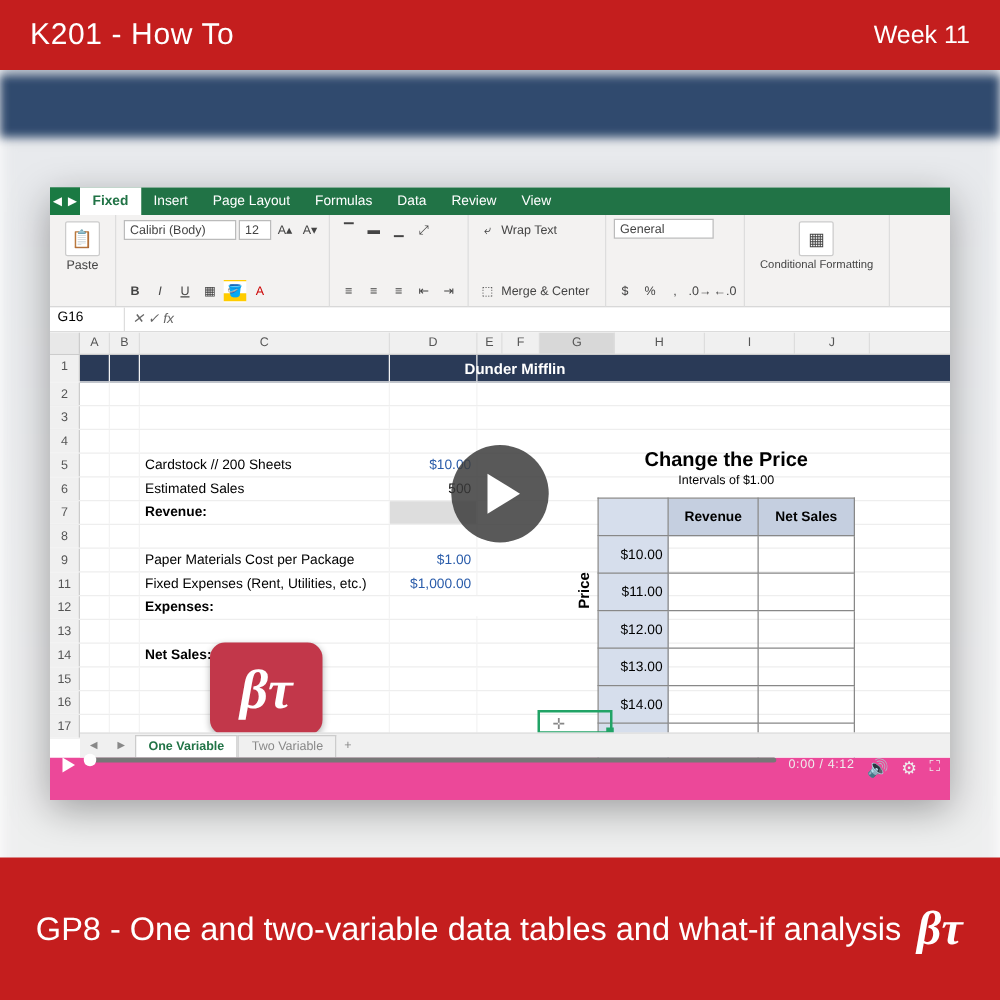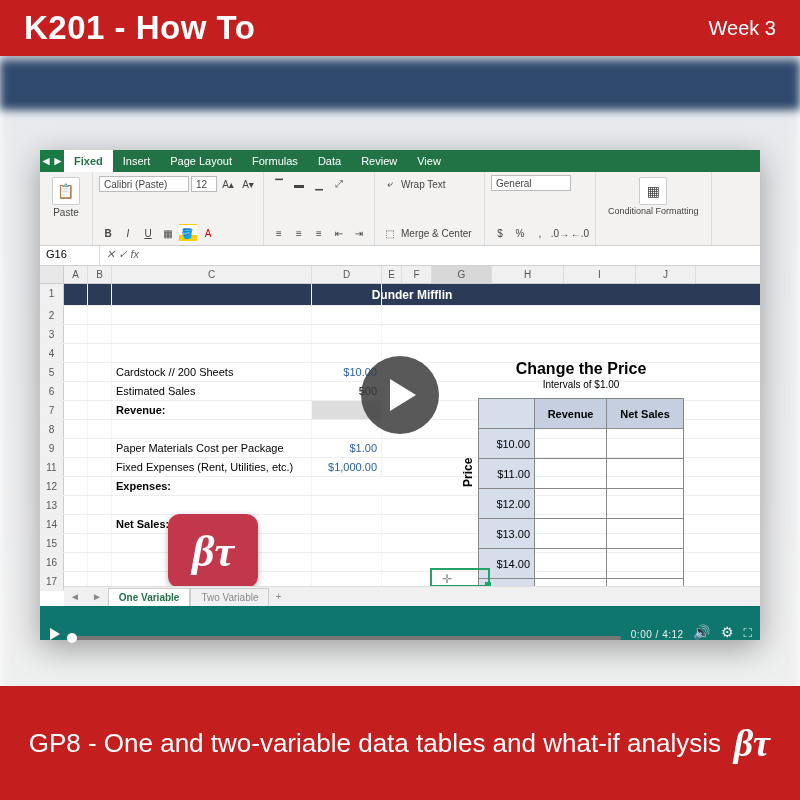--- a/index.html
+++ b/index.html
@@ -1,20 +1,20 @@
 <!DOCTYPE html>
 <html><head>
 <meta charset="utf-8">
 <style>
   * { box-sizing: border-box; margin: 0; padding: 0; }
   html, body { width: 800px; height: 800px; overflow: hidden; font-family: Arial, sans-serif; }
   .bg { position: absolute; inset: 0; background: linear-gradient(180deg, #3a5a8a 0%, #d8dadd 8%, #e8eaed 15%, #f0f0f0 100%); filter: blur(6px); }
   .bg-bar { position:absolute; top:60px; left:0; right:0; height:50px; background:#304a6e; filter: blur(4px); }
   .header { position: absolute; top: 0; left: 0; right: 0; height: 56px; background: #c41e1e; color: #fff; display: flex; align-items: center; padding: 0 24px; z-index: 10; }
-  .header-title { font-weight: 700; font-size: 33px; letter-spacing: .5px; }
+  .header-title { font-weight: 400; font-size: 24px; letter-spacing: .5px; }
   .header-week { margin-left: auto; font-size: 20px; }
   .footer { position: absolute; bottom: 0; left: 0; right: 0; height: 114px; background: #c41e1e; color: #fff; display: flex; align-items: center; padding: 0 30px 0 16px; z-index: 10; }
   .footer-title { flex: 1; text-align: center; font-size: 26px; line-height: 1.25; font-weight: 500; }
   .footer-logo { font-family: 'Times New Roman', serif; font-size: 38px; font-weight: bold; font-style: italic; }
 
   .video-wrap { position: absolute; top: 150px; left: 40px; width: 720px; height: 490px; background: #fff; box-shadow: 0 8px 30px rgba(0,0,0,.35); z-index: 5; display:flex; flex-direction:column; }
   .green-arrow { background:#1a7a43; color:#fff; width:12px; height:22px; font-size:12px; display:flex; align-items:center; justify-content:center; }
   .ribbon-tabs { background:#217346; display:flex; align-items:stretch; height:22px; font-size:11px; color:#fff; }
   .ribbon-tabs .arrows { display:flex; }
   .ribbon-tabs .tab { padding: 4px 10px; display:flex; align-items:center; }
@@ -50,42 +50,42 @@
   .data-table td.p{ background:#d6deec; text-align:right;}
   .price-label { position:absolute; left:418px; top:calc(18px + 19px*7); width:19px; height:110px; display:flex; align-items:center; justify-content:center; writing-mode: vertical-rl; transform:rotate(180deg); font-weight:bold; font-size:12px;}
   .change-head { position:absolute; left:438px; top:calc(18px + 19px*4); width:206px; text-align:center; font-weight:bold; font-size:16px;}
   .change-sub { position:absolute; left:438px; top:calc(18px + 19px*5); width:206px; text-align:center; font-size:10px;}
   .selected-cell { position:absolute; border:2px solid #21a366; width:60px; height:19px; left:calc(24px + 24px + 24px + 200px + 70px + 20px + 30px - 2px); top:calc(18px + 19px*15 - 1px); }
   .selected-cell::after{ content:''; position:absolute; right:-3px; bottom:-3px; width:6px; height:6px; background:#21a366;}
   .cursor-plus{ position:absolute; left:calc(24px + 24px + 24px + 200px + 70px + 20px + 30px + 10px); top:calc(18px + 19px*15 + 3px); font-size:12px; color:#888; }
   .bt-stamp { position:absolute; left:128px; bottom:18px; width:90px; height:74px; background:#c2374a; border-radius:12px; display:flex; align-items:center; justify-content:center; color:#fff; font-family:'Times New Roman',serif; font-size:44px; font-style:italic; font-weight:bold; box-shadow: 0 2px 6px rgba(0,0,0,.3);}
   .play-btn { position:absolute; left:50%; top:50%; width:78px; height:78px; margin:-39px 0 0 -39px; background:rgba(60,60,60,.85); border-radius:50%; display:flex; align-items:center; justify-content:center; z-index:20;}
   .play-btn::after{ content:''; border-left:26px solid #fff; border-top:16px solid transparent; border-bottom:16px solid transparent; margin-left:6px;}
-  .video-controls{ height:34px; background:#0f766e; display:flex; align-items:flex-end; padding:0 10px; gap:10px; color:#eee; font-size:10px;}
+  .video-controls{ height:34px; background:#ec4899; display:flex; align-items:flex-start; padding:0 10px; gap:10px; color:#eee; font-size:10px;}
   .vc-play{ width:0;height:0; border-left:10px solid #fff; border-top:6px solid transparent; border-bottom:6px solid transparent;}
   .vc-track{ flex:1; height:4px; background:#777; position:relative; border-radius:2px;}
   .vc-track::before{ content:''; position:absolute; left:-3px; top:-3px; width:10px; height:10px; background:#fff; border-radius:50%;}
   .vc-time{ letter-spacing:.5px;}
   .vc-vol{ font-size:14px;}
   .vc-gear{ font-size:14px;}
   .vc-full{ font-size:12px; letter-spacing:-2px;}
   .sheet-tabs{ position:absolute; left:24px; bottom:0; height:20px; display:flex; font-size:10px; align-items:center; background:#f0f0f0; border-top:1px solid #ddd; width:calc(100% - 24px);}
   .sheet-tabs .nav{ padding:0 6px; color:#888;}
   .sheet-tabs .stab{ padding:3px 10px; border:1px solid #ccc; border-bottom:none; background:#fff; color:#217346; font-weight:bold;}
   .sheet-tabs .stab.inactive{ background:#f0f0f0; color:#888; font-weight:normal;}
 </style>
 </head>
 <body>
 
 <div class="bg"></div>
 <div class="bg-bar"></div>
 
 <div class="header">
   <div class="header-title">K201 - How To</div>
-  <div class="header-week">Week 3</div>
+  <div class="header-week">Week 11</div>
 </div>
 
 <div class="video-wrap">
 
   <div class="ribbon-tabs">
     <div class="arrows">
       <div class="green-arrow">◄</div>
       <div class="green-arrow">►</div>
     </div>
     <div class="tab active">Fixed</div>
@@ -99,21 +99,21 @@
 
   <div class="ribbon">
     <div class="rib-group">
       <div class="rib-btn">
         <div class="rib-icon">📋</div>
         <span>Paste</span>
       </div>
     </div>
     <div class="rib-group" style="min-width:170px;">
       <div class="font-row">
-        <div class="font-select" style="width:90px;">Calibri (Paste)</div>
+        <div class="font-select" style="width:90px;">Calibri (Body)</div>
         <div class="font-select" style="width:26px;">12</div>
         <div class="mini-btn">A▴</div>
         <div class="mini-btn">A▾</div>
       </div>
       <div class="font-row">
         <div class="mini-btn bold">B</div>
         <div class="mini-btn ital">I</div>
         <div class="mini-btn ul">U</div>
         <div class="mini-btn">▦</div>
         <div class="mini-btn" style="background:linear-gradient(#fff 60%,#ffcc00 60%);">🪣</div>

